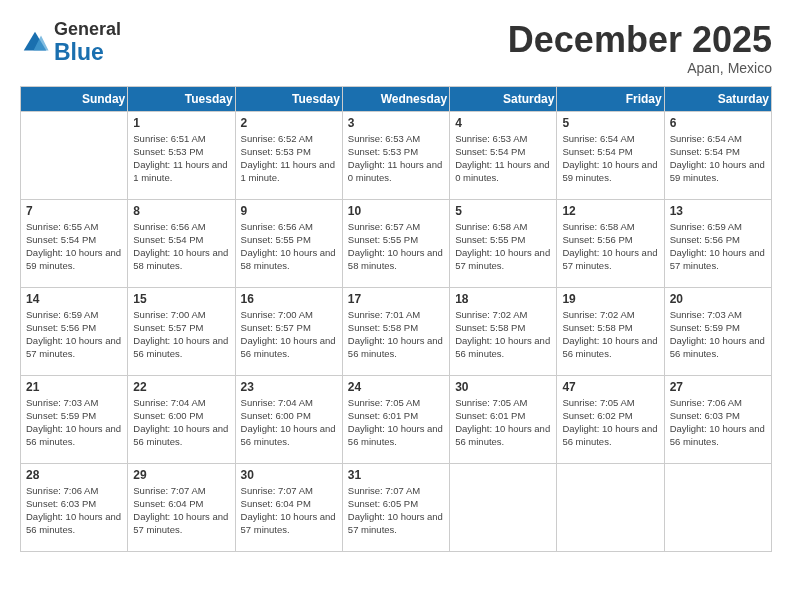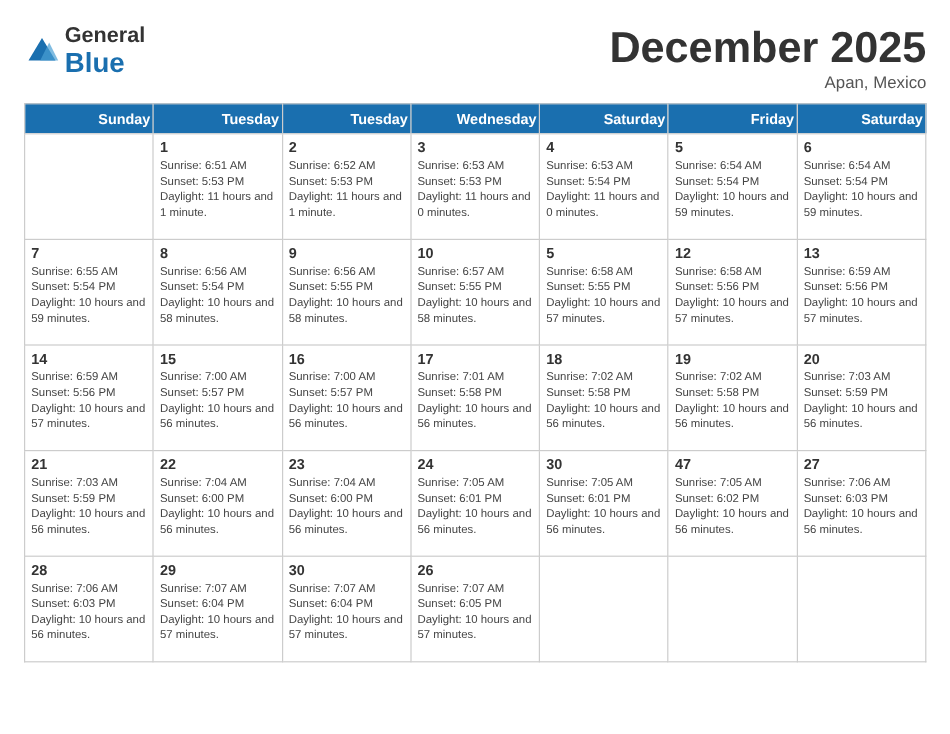--- a/index.html
+++ b/index.html
@@ -374,21 +374,21 @@
       </td>
           <td>
         <span class="cell-date">30</span>
         <div class="cell-info">
           Sunrise: 7:07 AM<br>
           Sunset: 6:04 PM<br>
           Daylight: 10 hours and 57 minutes.
         </div>
       </td>
           <td>
-        <span class="cell-date">26</span>
+        <span class="cell-date">31</span>
         <div class="cell-info">
           Sunrise: 7:07 AM<br>
           Sunset: 6:05 PM<br>
           Daylight: 10 hours and 57 minutes.
         </div>
       </td>
           <td class="empty-cell"></td>
           <td class="empty-cell"></td>
           <td class="empty-cell"></td>
         </tr>

